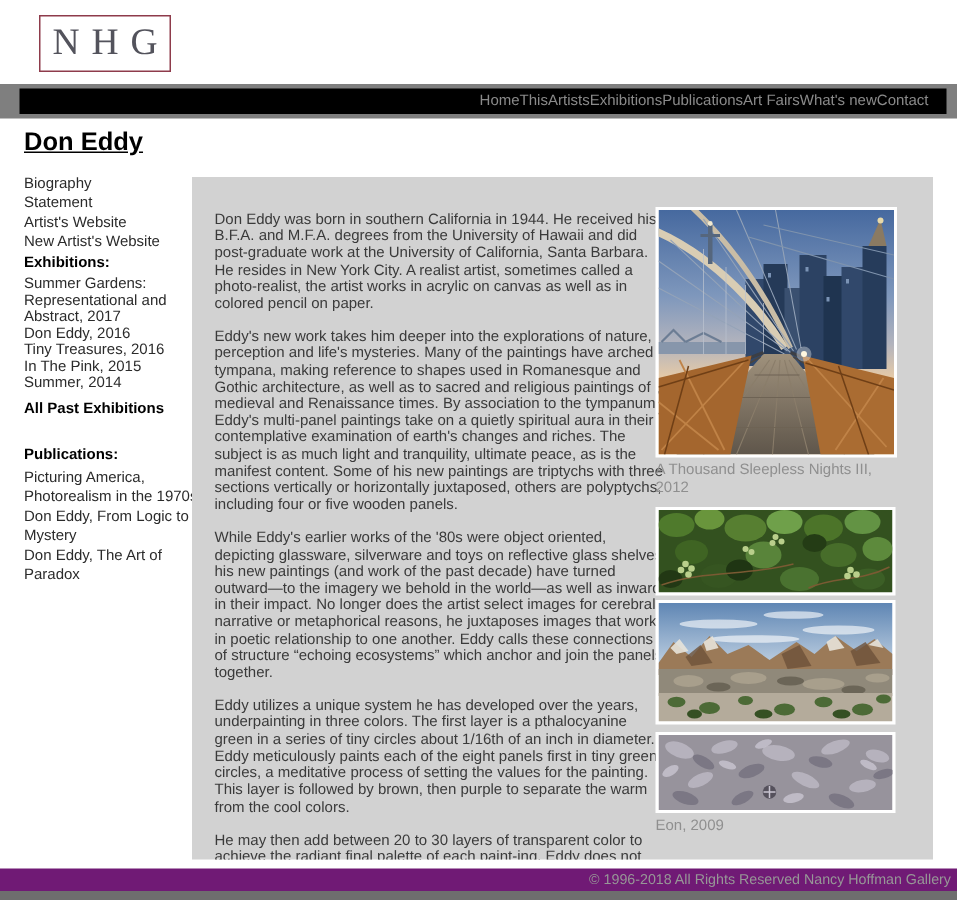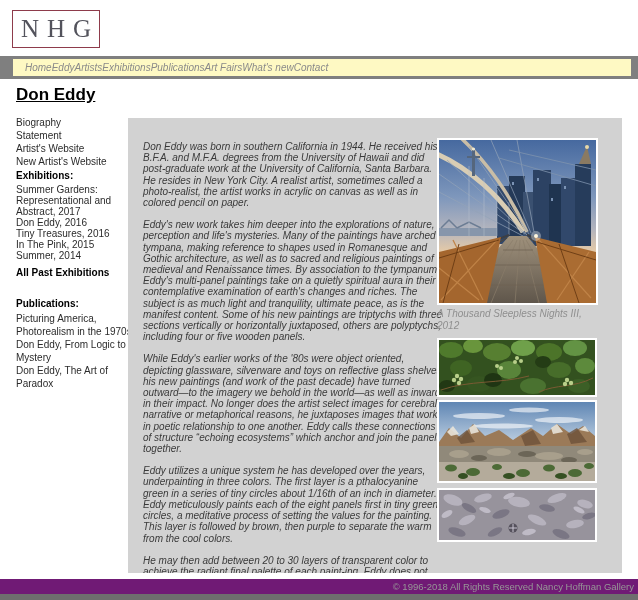--- a/index.html
+++ b/index.html
@@ -1,47 +1,47 @@
 <!DOCTYPE html>
 <html><head>
 <meta charset="utf-8">
 <style>
   html,body{margin:0;padding:0;background:#fff;}
   .page{position:relative;width:638px;height:600px;background:#ffffff;overflow:hidden;
         font-family:"Liberation Sans",sans-serif;}
 
   
-  .logo-box{position:absolute;left:12px;top:10px;width:86px;height:36px;
+  .logo-box{position:absolute;left:26px;top:10px;width:86px;height:36px;
             border:1px solid #8e3b4b;background:#fff;display:flex;align-items:center;justify-content:center;cursor:pointer;}
   .logo-text{font-family:"Liberation Serif",serif;font-size:25px;color:#53535c;
              letter-spacing:8px;padding-left:8px;white-space:nowrap;}
 
   
   .nav{position:absolute;left:0;right:0;top:56px;height:23px;background:#7f7f7f;}
-  .nav-inner{position:absolute;left:13px;right:7px;top:3px;bottom:3px;background:#fef9c3;
-             display:flex;justify-content:flex-start;align-items:center;padding:0 12px;font-style:italic;}
+  .nav-inner{position:absolute;left:13px;right:7px;top:3px;bottom:3px;background:#000000;
+             display:flex;justify-content:flex-end;align-items:center;padding:0 12px;}
   .nav-item{font-size:10px;color:#8a8a8a;cursor:pointer;white-space:nowrap;}
 
   
   .sidebar{position:absolute;left:16px;top:85px;width:132px;color:#2b2b2b;}
   .artist-name{font-size:17px;line-height:20px;font-weight:bold;color:#000;margin:0 0 11px 0;text-decoration:underline;}
   .side-links{list-style:none;margin:0;padding:0;font-size:10px;line-height:13px;}
   .side-links li{cursor:pointer;}
   .side-heading{font-weight:bold;font-size:10px;line-height:10px;color:#000;}
   .exh-heading{margin-top:3px;}
   .exh-items{font-size:10px;line-height:11px;width:130px;margin-top:3px;}
   .exh-items div{cursor:pointer;}
   .all-past{margin-top:6px;line-height:11px;cursor:pointer;}
   .pub-heading{margin-top:21px;}
   .pub-items{font-size:10px;line-height:13px;width:130px;margin-top:3px;}
   .pub-items div{cursor:pointer;}
 
   
   .content{position:absolute;left:128px;top:118px;width:494px;height:455px;
-           background:#d2d2d2;overflow:hidden;font-style:italic;}
+           background:#d2d2d2;overflow:hidden;}
   .bio{position:absolute;left:15px;top:23px;width:302px;font-size:10px;
        line-height:11.2px;color:#3a3a3a;}
   .bio p{margin:0 0 11px 0;}
 
   
   .art-frame{position:absolute;left:309px;background:#ffffff;padding:2px;cursor:pointer;}
   .art-bridge{top:20px;width:157px;height:163px;}
   .panel1{top:220px;width:156px;height:55px;}
   .panel2{top:282px;width:156px;height:79px;}
   .panel3{top:370px;width:156px;height:50px;}
@@ -61,21 +61,21 @@
 
 <div class="page">
 
   <div class="logo-box">
     <span class="logo-text">NHG</span>
   </div>
 
   <div class="nav">
     <div class="nav-inner">
       <span class="nav-item">Home</span>
-      <span class="nav-item">Eddy</span>
+      <span class="nav-item">This</span>
       <span class="nav-item">Artists</span>
       <span class="nav-item">Exhibitions</span>
       <span class="nav-item">Publications</span>
       <span class="nav-item">Art Fairs</span>
       <span class="nav-item">What's new</span>
       <span class="nav-item">Contact</span>
     </div>
   </div>
 
   <div class="sidebar">
@@ -333,20 +333,21 @@
           <ellipse cx="8" cy="24" rx="6" ry="3" transform="rotate(-30 8 24)"></ellipse>
           <ellipse cx="46" cy="20" rx="6" ry="2.5" transform="rotate(18 46 20)"></ellipse>
           <ellipse cx="90" cy="42" rx="7" ry="3" transform="rotate(-12 90 42)"></ellipse>
           <ellipse cx="140" cy="20" rx="6" ry="2.5" transform="rotate(26 140 20)"></ellipse>
           <ellipse cx="70" cy="6" rx="6" ry="2.5" transform="rotate(-22 70 6)"></ellipse>
         </g>
         <circle cx="74" cy="38" r="4.5" fill="#55515c"></circle>
         <path d="M74,34 L74,42 M70,38 L78,38" stroke="#c9c5d1" stroke-width="1"></path>
       </svg>
     </div>
+    <div class="caption cap2">Eon, 2009</div>
   </div>
 
   <div class="footer-bar">
     <span>© 1996-2018 All Rights Reserved Nancy Hoffman Gallery</span>
   </div>
   <div class="footer-dark"></div>
 
 </div>
 
 </body></html>

